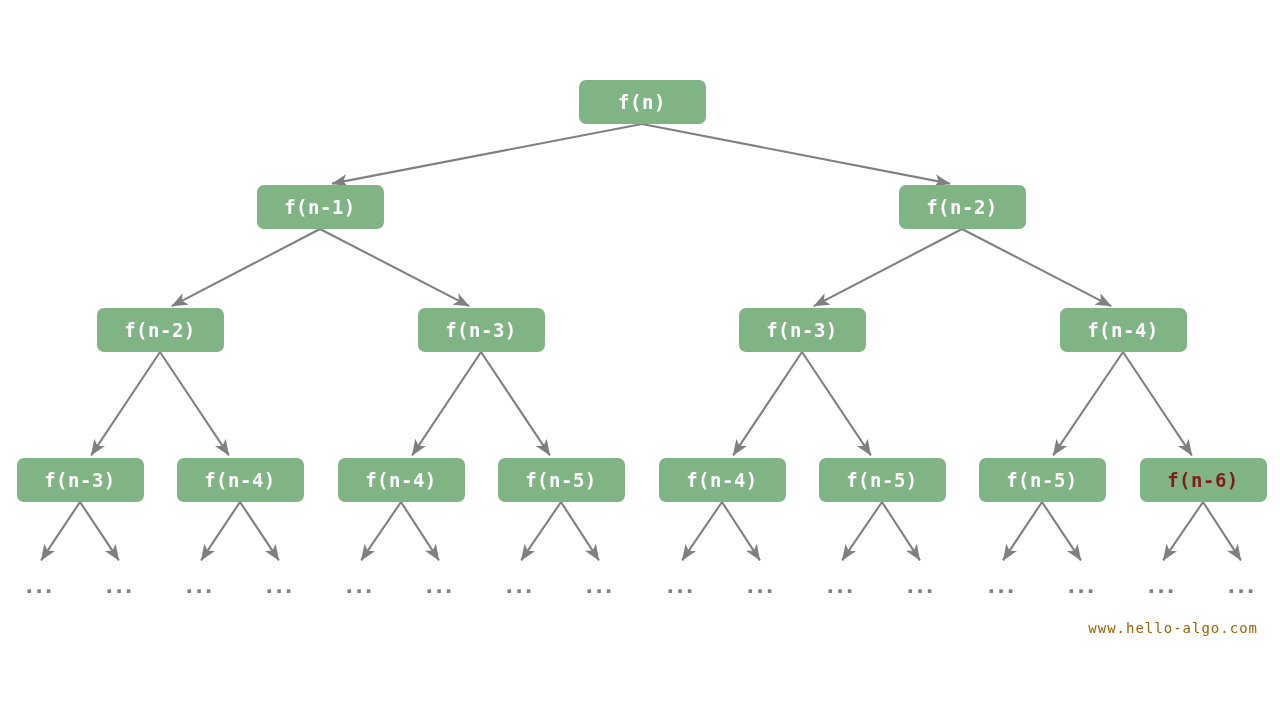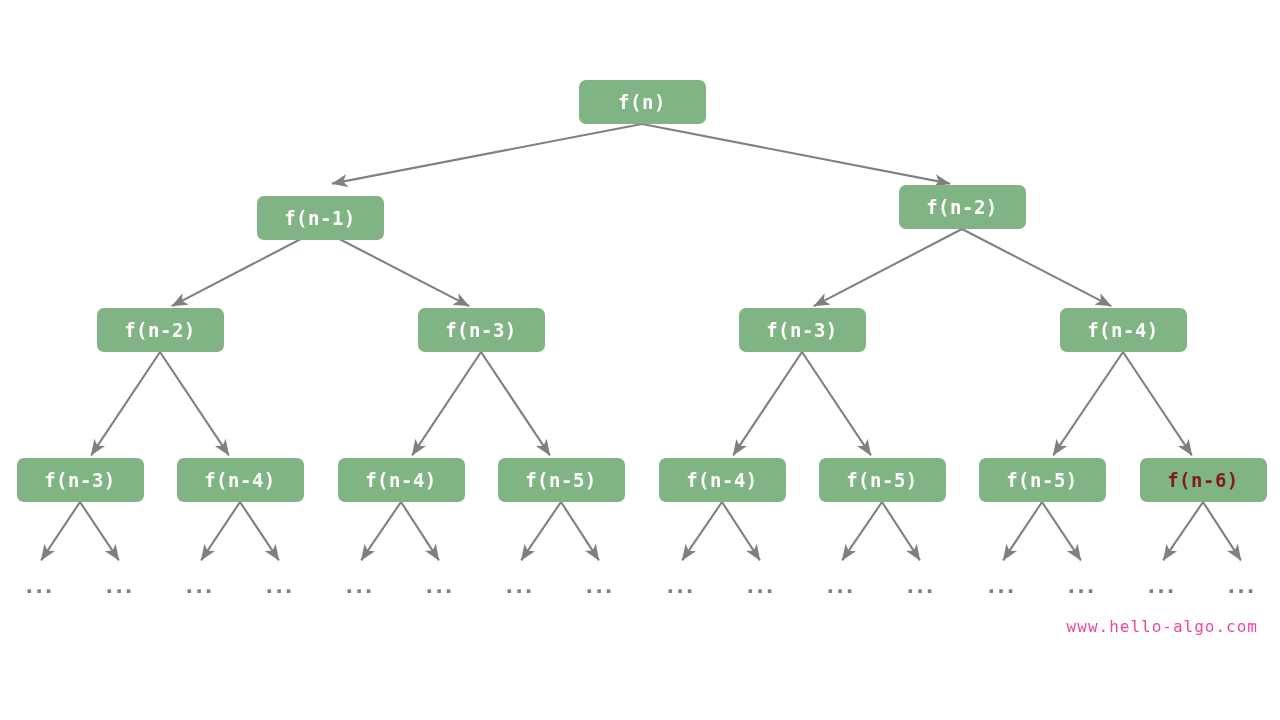--- a/index.html
+++ b/index.html
@@ -52,23 +52,23 @@
     font-weight: 700;
     letter-spacing: 2px;
     line-height: 1;
     transform: translate(-50%, -50%);
     user-select: none;
   }
   #watermark {
     position: absolute;
     right: 22px;
     bottom: 20px;
-    color: #ec4899;
+    color: #a16207;
     font-family: "DejaVu Sans Mono", "Liberation Mono", monospace;
-    font-size: 16px;
+    font-size: 14px;
     letter-spacing: 1px;
     user-select: none;
   }
 </style>
 </head>
 <body>
 
 <div id="canvas">
 
   <svg id="edges" viewBox="0 0 1280 720" width="1280" height="720" xmlns="http://www.w3.org/2000/svg">
@@ -104,21 +104,21 @@
       <line x1="882" y1="502" x2="842.1283810100512" y2="560.3487107169984" stroke="#808080" stroke-width="2.1" marker-end="url(#arrowhead)"></line>
       <line x1="882" y1="502" x2="919.9100232988092" y2="560.3231127673987" stroke="#808080" stroke-width="2.1" marker-end="url(#arrowhead)"></line>
       <line x1="1042" y1="502" x2="1003.1094003924504" y2="560.3358994113244" stroke="#808080" stroke-width="2.1" marker-end="url(#arrowhead)"></line>
       <line x1="1042" y1="502" x2="1080.8905996075496" y2="560.3358994113244" stroke="#808080" stroke-width="2.1" marker-end="url(#arrowhead)"></line>
       <line x1="1203" y1="502" x2="1163.128381010051" y2="560.3487107169984" stroke="#808080" stroke-width="2.1" marker-end="url(#arrowhead)"></line>
       <line x1="1203" y1="502" x2="1240.9100232988092" y2="560.3231127673987" stroke="#808080" stroke-width="2.1" marker-end="url(#arrowhead)"></line>
     </svg>
 
   <div id="nodes-layer">
       <div class="node" style="left: 578.5px; top: 80px; width: 127px; height: 44px; background: rgb(128, 180, 132); color: rgb(255, 255, 255);">f(n)</div>
-      <div class="node" style="left: 256.5px; top: 196px; width: 127px; height: 44px; background: rgb(128, 180, 132); color: rgb(255, 255, 255);">f(n-1)</div>
+      <div class="node" style="left: 256.5px; top: 185px; width: 127px; height: 44px; background: rgb(128, 180, 132); color: rgb(255, 255, 255);">f(n-1)</div>
       <div class="node" style="left: 898.5px; top: 185px; width: 127px; height: 44px; background: rgb(128, 180, 132); color: rgb(255, 255, 255);">f(n-2)</div>
       <div class="node" style="left: 96.5px; top: 308px; width: 127px; height: 44px; background: rgb(128, 180, 132); color: rgb(255, 255, 255);">f(n-2)</div>
       <div class="node" style="left: 417.5px; top: 308px; width: 127px; height: 44px; background: rgb(128, 180, 132); color: rgb(255, 255, 255);">f(n-3)</div>
       <div class="node" style="left: 738.5px; top: 308px; width: 127px; height: 44px; background: rgb(128, 180, 132); color: rgb(255, 255, 255);">f(n-3)</div>
       <div class="node" style="left: 1059.5px; top: 308px; width: 127px; height: 44px; background: rgb(128, 180, 132); color: rgb(255, 255, 255);">f(n-4)</div>
       <div class="node" style="left: 16.5px; top: 458px; width: 127px; height: 44px; background: rgb(128, 180, 132); color: rgb(255, 255, 255);">f(n-3)</div>
       <div class="node" style="left: 176.5px; top: 458px; width: 127px; height: 44px; background: rgb(128, 180, 132); color: rgb(255, 255, 255);">f(n-4)</div>
       <div class="node" style="left: 337.5px; top: 458px; width: 127px; height: 44px; background: rgb(128, 180, 132); color: rgb(255, 255, 255);">f(n-4)</div>
       <div class="node" style="left: 497.5px; top: 458px; width: 127px; height: 44px; background: rgb(128, 180, 132); color: rgb(255, 255, 255);">f(n-5)</div>
       <div class="node" style="left: 658.5px; top: 458px; width: 127px; height: 44px; background: rgb(128, 180, 132); color: rgb(255, 255, 255);">f(n-4)</div>

